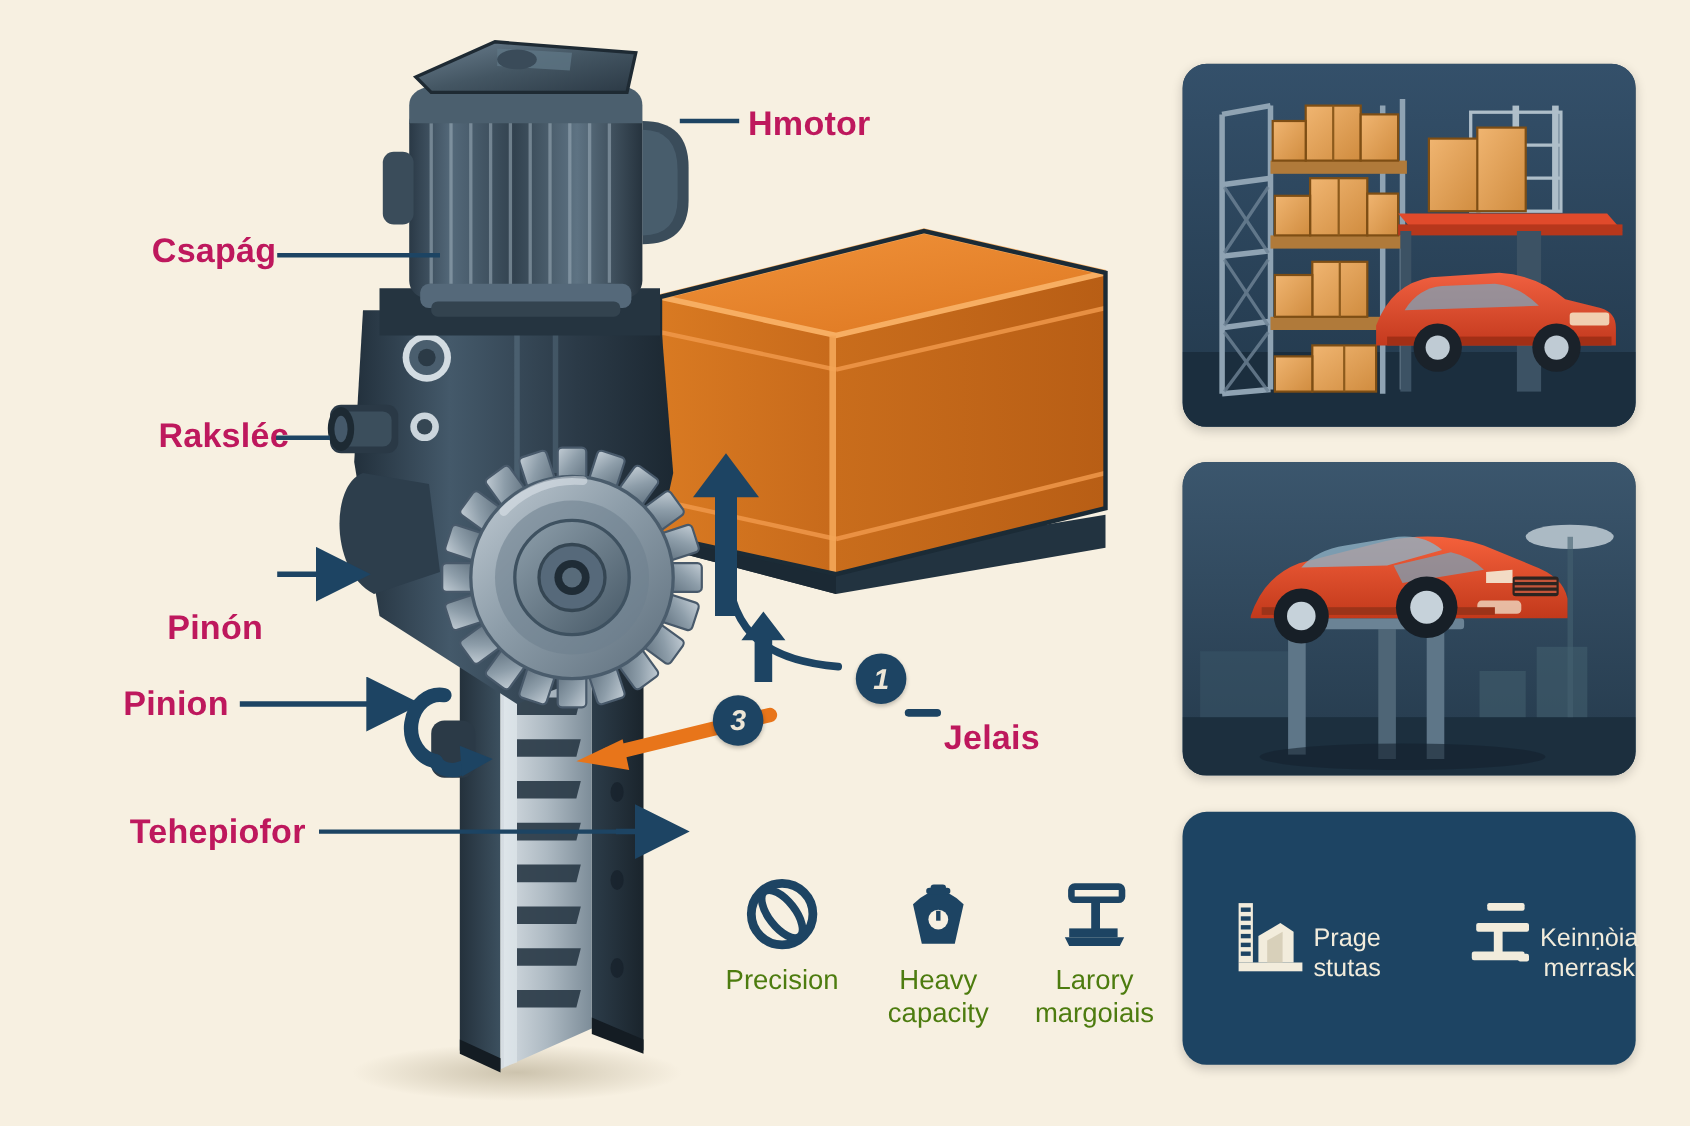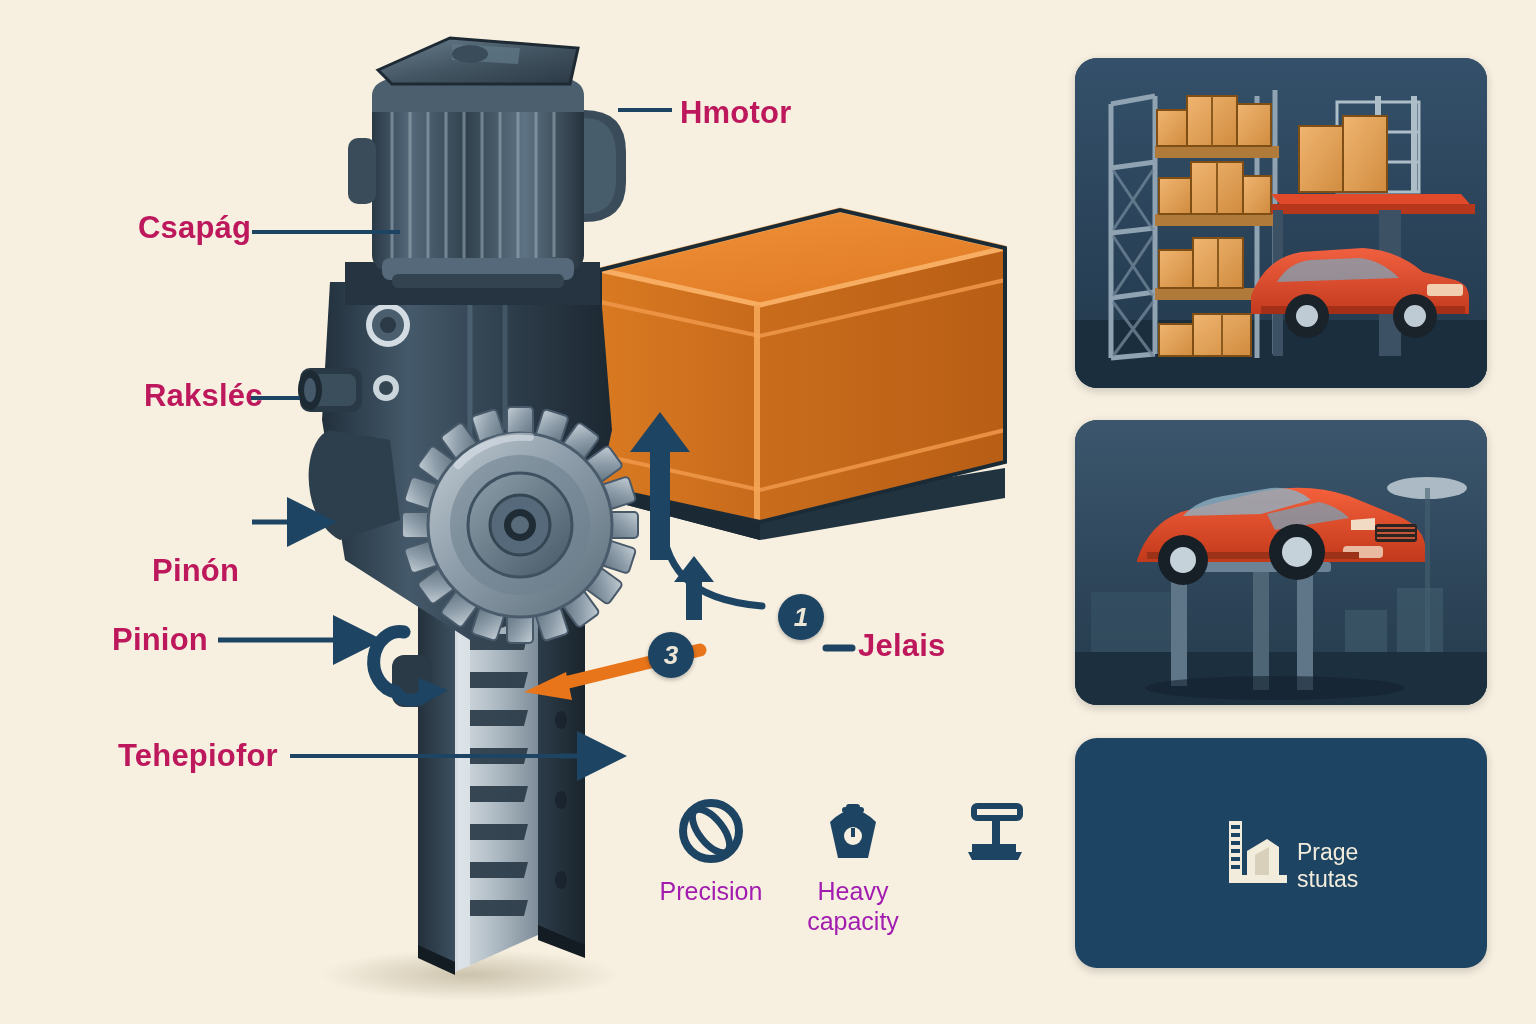--- a/index.html
+++ b/index.html
@@ -36,21 +36,21 @@
   }
 
   
   .features{
     position:absolute;left:648px;top:795px;width:410px;
     display:flex;justify-content:space-between;align-items:flex-start;
   }
   .feature{width:126px;display:flex;flex-direction:column;align-items:center;}
   .feature .ficon{height:72px;display:flex;align-items:center;justify-content:center;}
   .feature .flabel{
-    margin-top:10px;text-align:center;color:#a21caf;
+    margin-top:10px;text-align:center;color:#4d7c0f;
     font-size:25px;font-weight:500;line-height:1.18;
   }
 
   
   .card{
     position:absolute;border-radius:22px;overflow:hidden;
     background:#2C4358;
     box-shadow:0 3px 10px rgba(0,0,0,.18);
   }
   #card-warehouse{left:1075px;top:58px;width:412px;height:330px;}
@@ -370,21 +370,21 @@
     </g>
     <path d="M418,678 L448,690 L420,706 Z" fill="#1D4463"></path>
   </svg>
 
   <div class="label" style="left:680px;top:95px;">Hmotor</div>
   <div class="label" style="left:138px;top:210px;text-align:center;">Csapág</div>
   <div class="label" style="left:144px;top:378px;">Raksléc</div>
   <div class="label" style="left:152px;top:505px;margin-top:48px;">Pinón</div>
   <div class="label" style="left:112px;top:622px;">Pinion</div>
   <div class="label" style="left:118px;top:738px;">Tehepiofor</div>
-  <div class="label" style="left:858px;top:628px;text-align:center;">Jelais</div>
+  <div class="label" style="left:858px;top:653px;text-align:center;">Jelais</div>
 
   <div class="badge" style="left:778px;top:594px;">1</div>
   <div class="badge" style="left:648px;top:632px;">3</div>
 
   <div class="features">
 
     <div class="feature">
       <div class="ficon">
         <svg width="70" height="70" viewBox="0 0 70 70">
           <circle cx="35" cy="35" r="28" fill="none" stroke="#1D4463" stroke-width="8"></circle>
@@ -411,20 +411,24 @@
     </div>
 
     <div class="feature">
       <div class="ficon">
         <svg width="70" height="70" viewBox="0 0 70 70">
           <rect x="14" y="10" width="46" height="12" rx="3" fill="none" stroke="#1D4463" stroke-width="6"></rect>
           <rect x="32" y="22" width="8" height="28" fill="#1D4463"></rect>
           <rect x="12" y="48" width="44" height="8" fill="#1D4463"></rect>
           <path d="M8,56 L62,56 L58,64 L12,64 Z" fill="#1D4463"></path>
         </svg>
+      </div>
+      <div class="flabel">
+        <span>Larory</span><br>
+        <span>margoiais</span>
       </div>
     </div>
   </div>
 
   <div class="card" id="card-warehouse">
     <svg width="412" height="330" viewBox="0 0 412 330">
       <defs>
         <linearGradient id="whBg" x1="0" y1="0" x2="0" y2="1">
           <stop offset="0" stop-color="#34506A"></stop>
           <stop offset="1" stop-color="#22384B"></stop>
@@ -596,15 +600,30 @@
           <path d="M34,60 L34,40 L48,32 L48,60 Z" fill="#D8D0BA"></path>
         </svg>
       </div>
       <div class="slabel">
         <span>Prage</span><br>
         <span>stutas</span>
       </div>
     </div>
 
 
+    <div class="svc">
+      <div class="sicon">
+        <svg width="76" height="76" viewBox="0 0 76 76">
+          <rect x="28" y="6" width="34" height="7" rx="2" fill="#F2ECDC"></rect>
+          <rect x="18" y="24" width="48" height="8" rx="2" fill="#F2ECDC"></rect>
+          <rect x="34" y="30" width="8" height="22" fill="#F2ECDC"></rect>
+          <rect x="14" y="50" width="48" height="8" rx="2" fill="#F2ECDC"></rect>
+          <rect x="56" y="52" width="10" height="7" rx="2" fill="#F2ECDC"></rect>
+        </svg>
+      </div>
+      <div class="slabel">
+        <span>Keinṇòia</span><br>
+        <span>merrask</span>
+      </div>
+    </div>
   </div>
 
 </div>
 
 </body></html>

